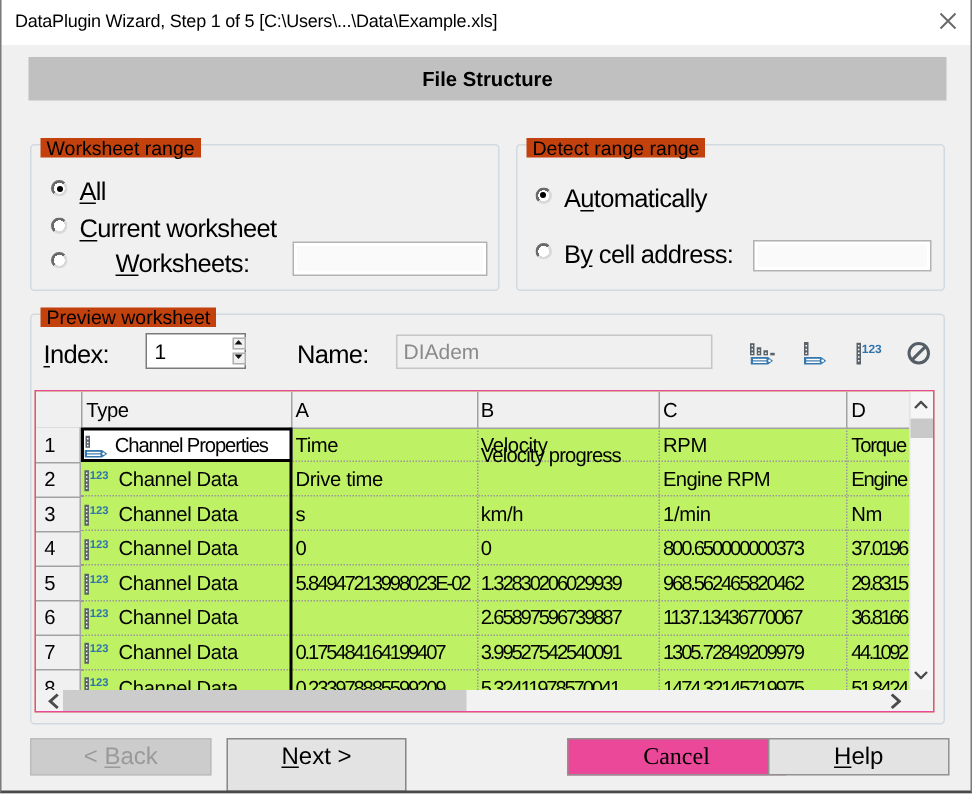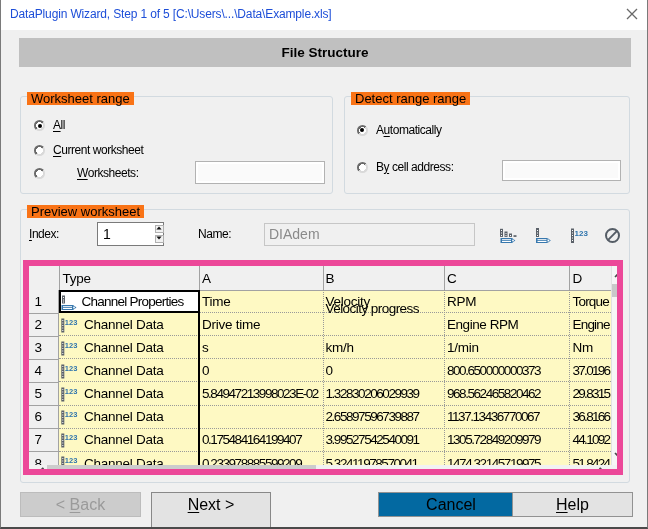--- a/index.html
+++ b/index.html
@@ -4,26 +4,26 @@
 <style>
   html,body{margin:0;padding:0;}
   body{width:648px;height:529px;position:relative;overflow:hidden;
        font-family:"Liberation Sans",sans-serif;background:#f0f0f0;}
   .abs{position:absolute;}
   u{text-decoration:underline;text-underline-offset:2px;}
   .dlgborder{left:0;top:0;width:648px;height:529px;
     border-left:1px solid #7a7a7a;border-right:1px solid #7a7a7a;border-bottom:2px solid #4a4a4a;
     box-sizing:border-box;pointer-events:none;z-index:99;}
   .titlebar{left:1px;top:0;width:646px;height:30px;background:#ffffff;}
-  .title{left:10px;top:7px;font-size:12px;color:#1d4ed8;letter-spacing:-0.15px;}
+  .title{left:10px;top:7px;font-size:12px;color:#000000;letter-spacing:-0.15px;}
   .band{left:19px;top:38px;width:612px;height:29px;background:#c0c0c0;
         text-align:center;font-weight:bold;font-size:13.5px;color:#000;line-height:29px;}
   .gb{border:1px solid #d2dae0;border-radius:3px;box-sizing:border-box;}
-  .gblabel{font-size:13px;color:#000;background:#f97316;padding:0 4px;line-height:13px;}
-  .lbl{font-size:12px;color:#000;white-space:nowrap;letter-spacing:-0.45px;}
+  .gblabel{font-size:13px;color:#000;background:#c2410c;padding:0 4px;line-height:13px;}
+  .lbl{font-size:17px;color:#000;white-space:nowrap;letter-spacing:-0.45px;}
   .radio{width:11px;height:11px;border-radius:50%;box-sizing:border-box;
     background:radial-gradient(circle at 50% 50%, #ffffff 0 3.6px, rgba(0,0,0,0) 3.6px),
       conic-gradient(from 225deg, #6a6a6a 0 180deg, #d9d9d9 180deg 360deg);}
   .radio.sel::after{content:"";position:absolute;left:3.5px;top:3.5px;width:4px;height:4px;
     border-radius:50%;background:#000;}
   .field{box-sizing:border-box;background:#fafafa;border:1px solid #b2b2b2;
          box-shadow:inset 0 0 0 2px #ffffff;}
   .dfield{box-sizing:border-box;background:#f0f0f0;border:1px solid #c6c6c6;
           font-size:14px;color:#8a8a8a;}
   .spin{box-sizing:border-box;background:#fff;border:1px solid #7a7a7a;}
@@ -124,21 +124,21 @@
       <rect x="3" y="10.5" width="1" height="1"></rect>
       <rect x="3" y="13" width="1" height="1"></rect>
     </g>
     <text x="5.5" y="8.5" font-size="8" font-weight="bold" fill="#2e74ad" font-family="Liberation Sans">123</text>
   </svg>
   <svg class="abs" style="left:604px;top:227px" width="17" height="17" viewBox="0 0 17 17">
     <circle cx="8.5" cy="8.5" r="6.5" fill="none" stroke="#555d66" stroke-width="2"></circle>
     <line x1="3.9" y1="13.1" x2="13.1" y2="3.9" stroke="#555d66" stroke-width="2"></line>
   </svg>
 
-  <div class="abs" style="left:23px;top:259.5px;width:599.5px;height:215px;border:6px solid #ec4899;box-sizing:border-box;background:#fef9c3;overflow:hidden;">
+  <div class="abs" style="left:23px;top:259.5px;width:599.5px;height:215px;border:1px solid #ec4899;box-sizing:border-box;background:#bef264;overflow:hidden;">
 
     <div class="abs" style="left:0;top:0;width:597.5px;height:24px;background:#f0f0f0;border-bottom:1px solid #a2a2a2;"></div>
 
     <div class="abs cell" style="left:33.5px;top:5px;">Type</div>
     <div class="abs cell" style="left:173px;top:5px;">A</div>
     <div class="abs cell" style="left:296.5px;top:5px;">B</div>
     <div class="abs cell" style="left:418px;top:5px;">C</div>
     <div class="abs cell" style="left:543.5px;top:5px;">D</div>
 
     <div class="abs" style="left:29.5px;top:0;width:1px;height:24px;background:#a2a2a2;"></div>
@@ -333,16 +333,16 @@
       <path d="M6.5 1 L1.5 5.5 L6.5 10" stroke="#4a4a4a" stroke-width="2" fill="none"></path>
     </svg>
     <div class="abs" style="left:18px;top:199px;width:269px;height:14.5px;background:#cccccc;"></div>
     <svg class="abs" style="left:569px;top:201.5px" width="8" height="11" viewBox="0 0 8 11">
       <path d="M1.5 1 L6.5 5.5 L1.5 10" stroke="#4a4a4a" stroke-width="2" fill="none"></path>
     </svg>
   </div>
 
   <div class="abs btn" style="left:20px;top:492px;width:121px;height:25px;background:#cccccc;border:1px solid #bcbcbc;color:#9a9a9a;line-height:23px;">&lt; <u>B</u>ack</div>
   <div class="abs btn" style="left:151px;top:492px;width:120px;height:36px;background:#e3e3e3;border:1.5px solid #888888;color:#000;line-height:23px;"><u>N</u>ext &gt;</div>
-  <div class="abs btn" style="left:378px;top:492px;width:146px;height:25px;background:#0369a1;border:1px solid #929292;color:#000;line-height:23px;">Cancel</div>
+  <div class="abs btn" style="left:378px;top:492px;width:146px;height:25px;background:#ec4899;border:1px solid #929292;color:#000;line-height:23px;font-family:Liberation Serif, serif;">Cancel</div>
   <div class="abs btn" style="left:512px;top:492px;width:121px;height:25px;background:#e3e3e3;border:1px solid #929292;color:#000;line-height:23px;"><u>H</u>elp</div>
 
   <div class="abs dlgborder"></div>
 
 </body></html>

